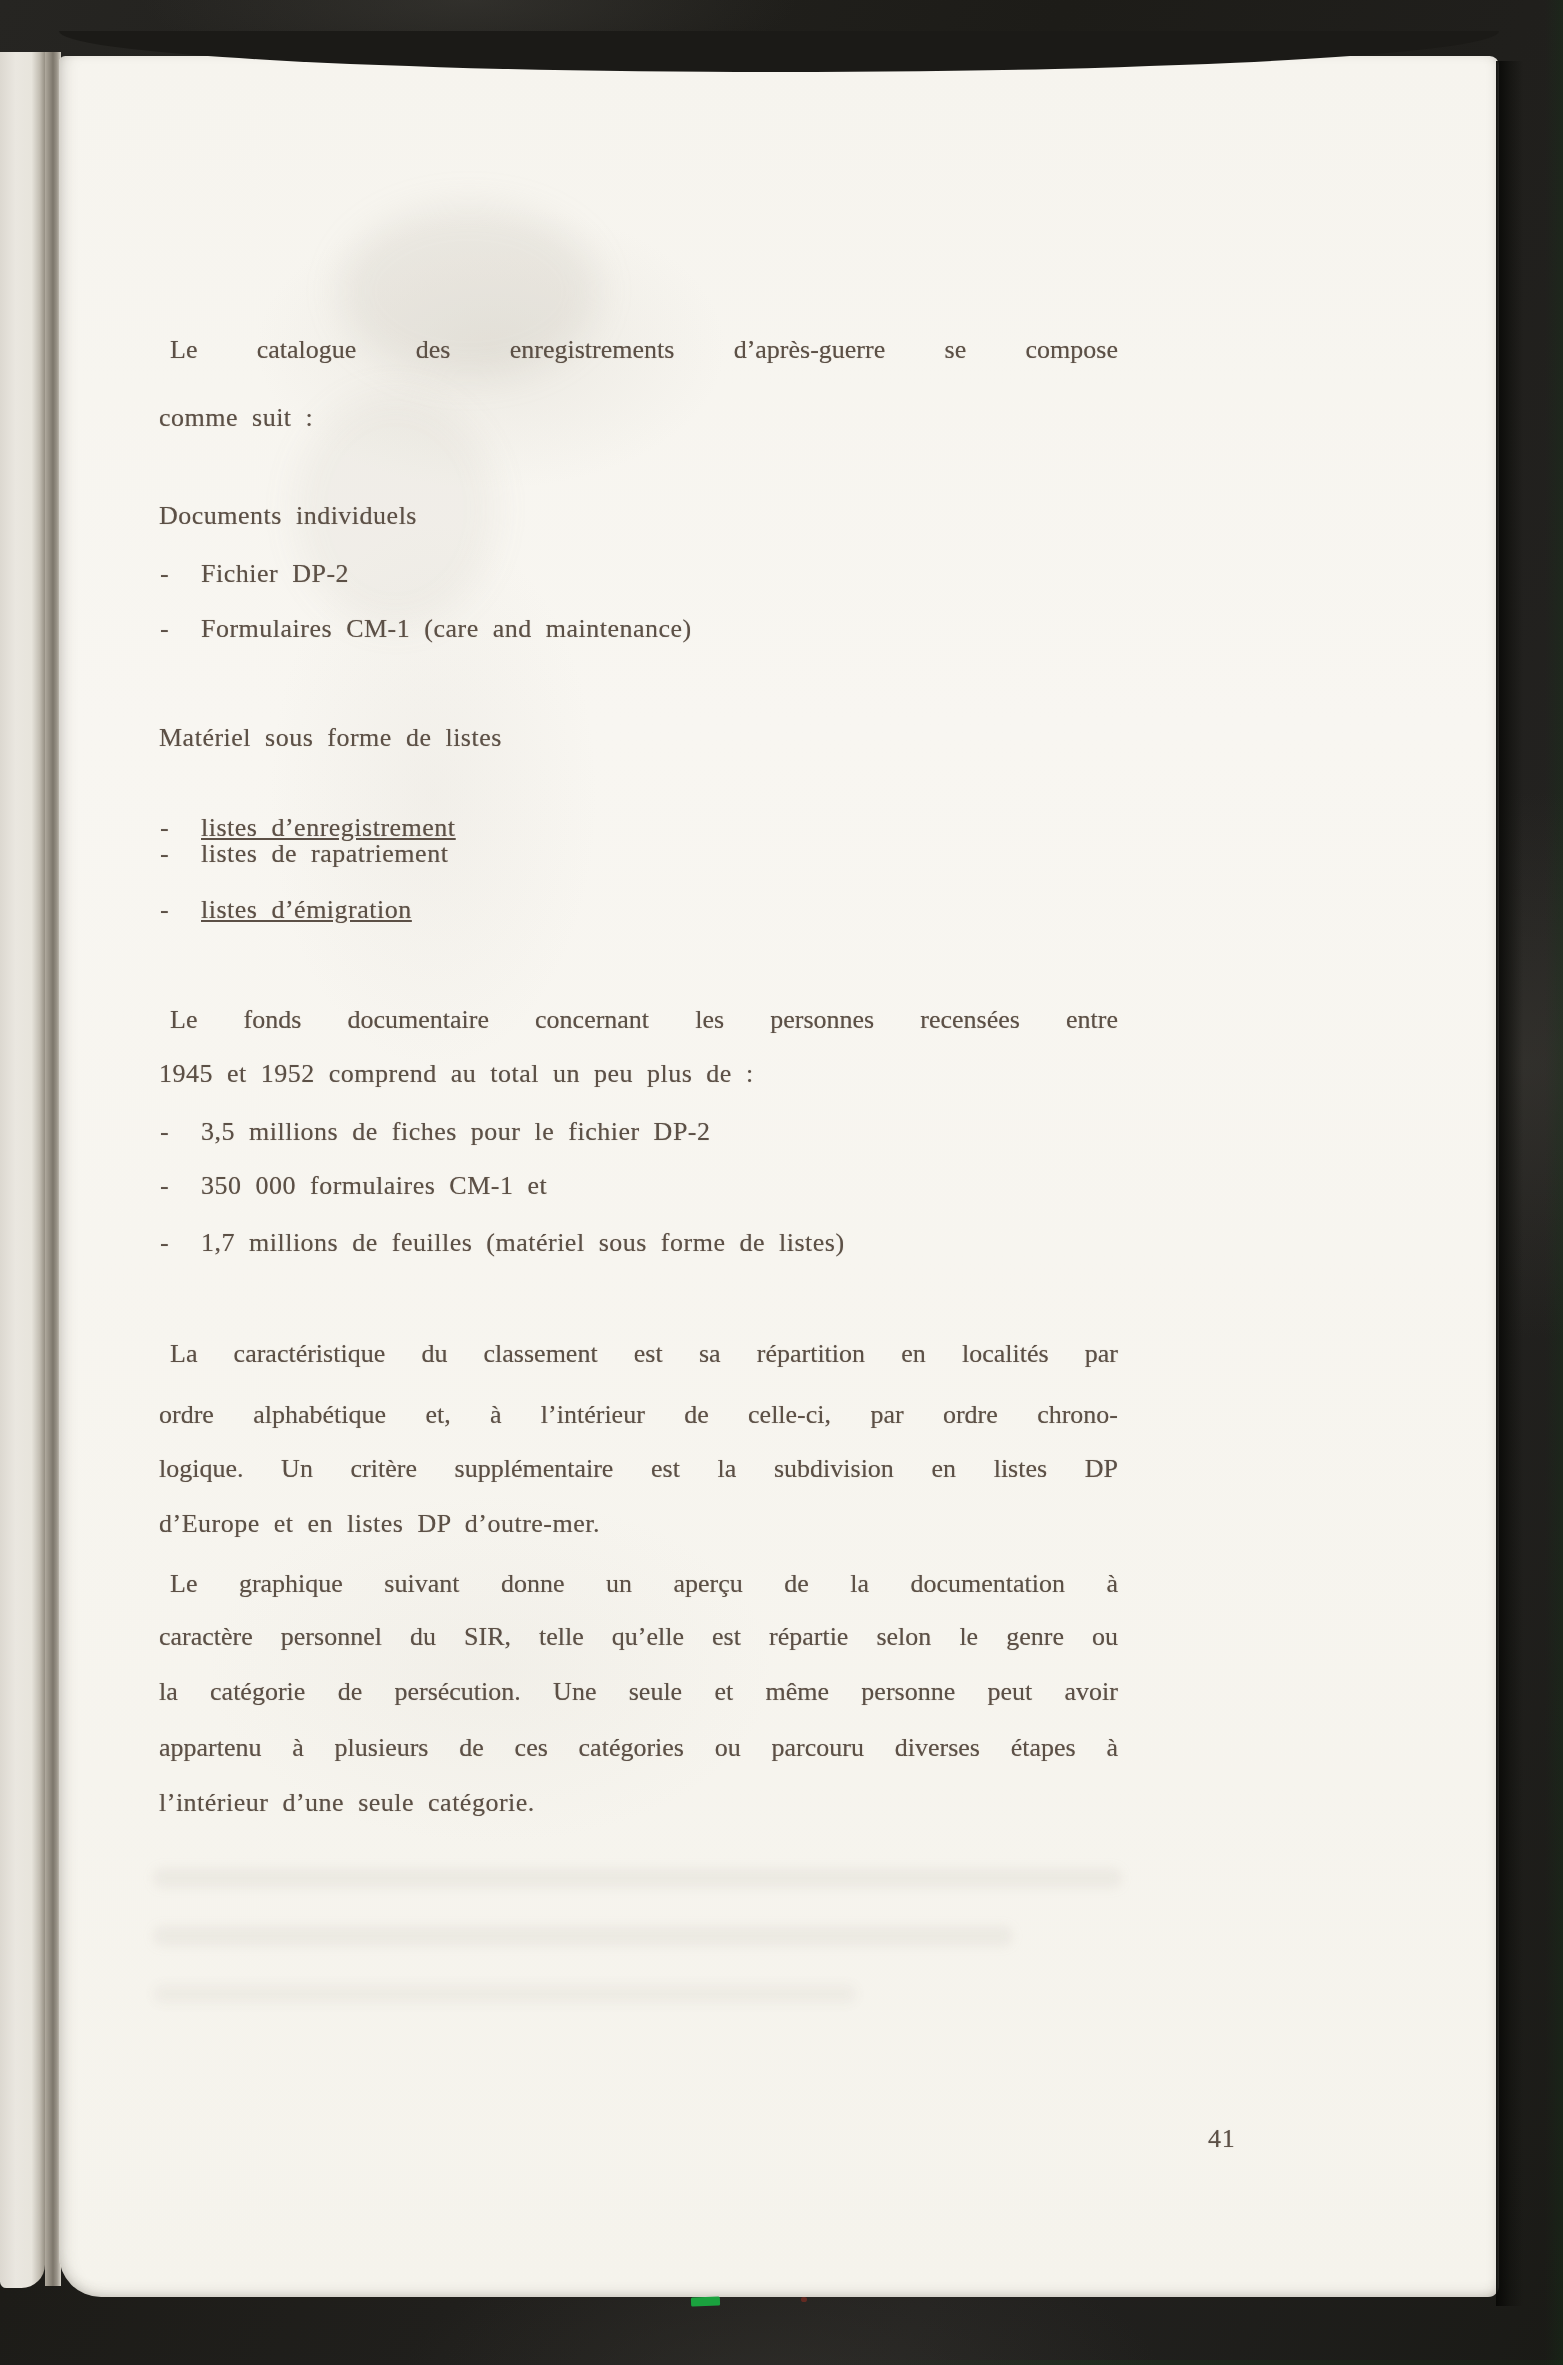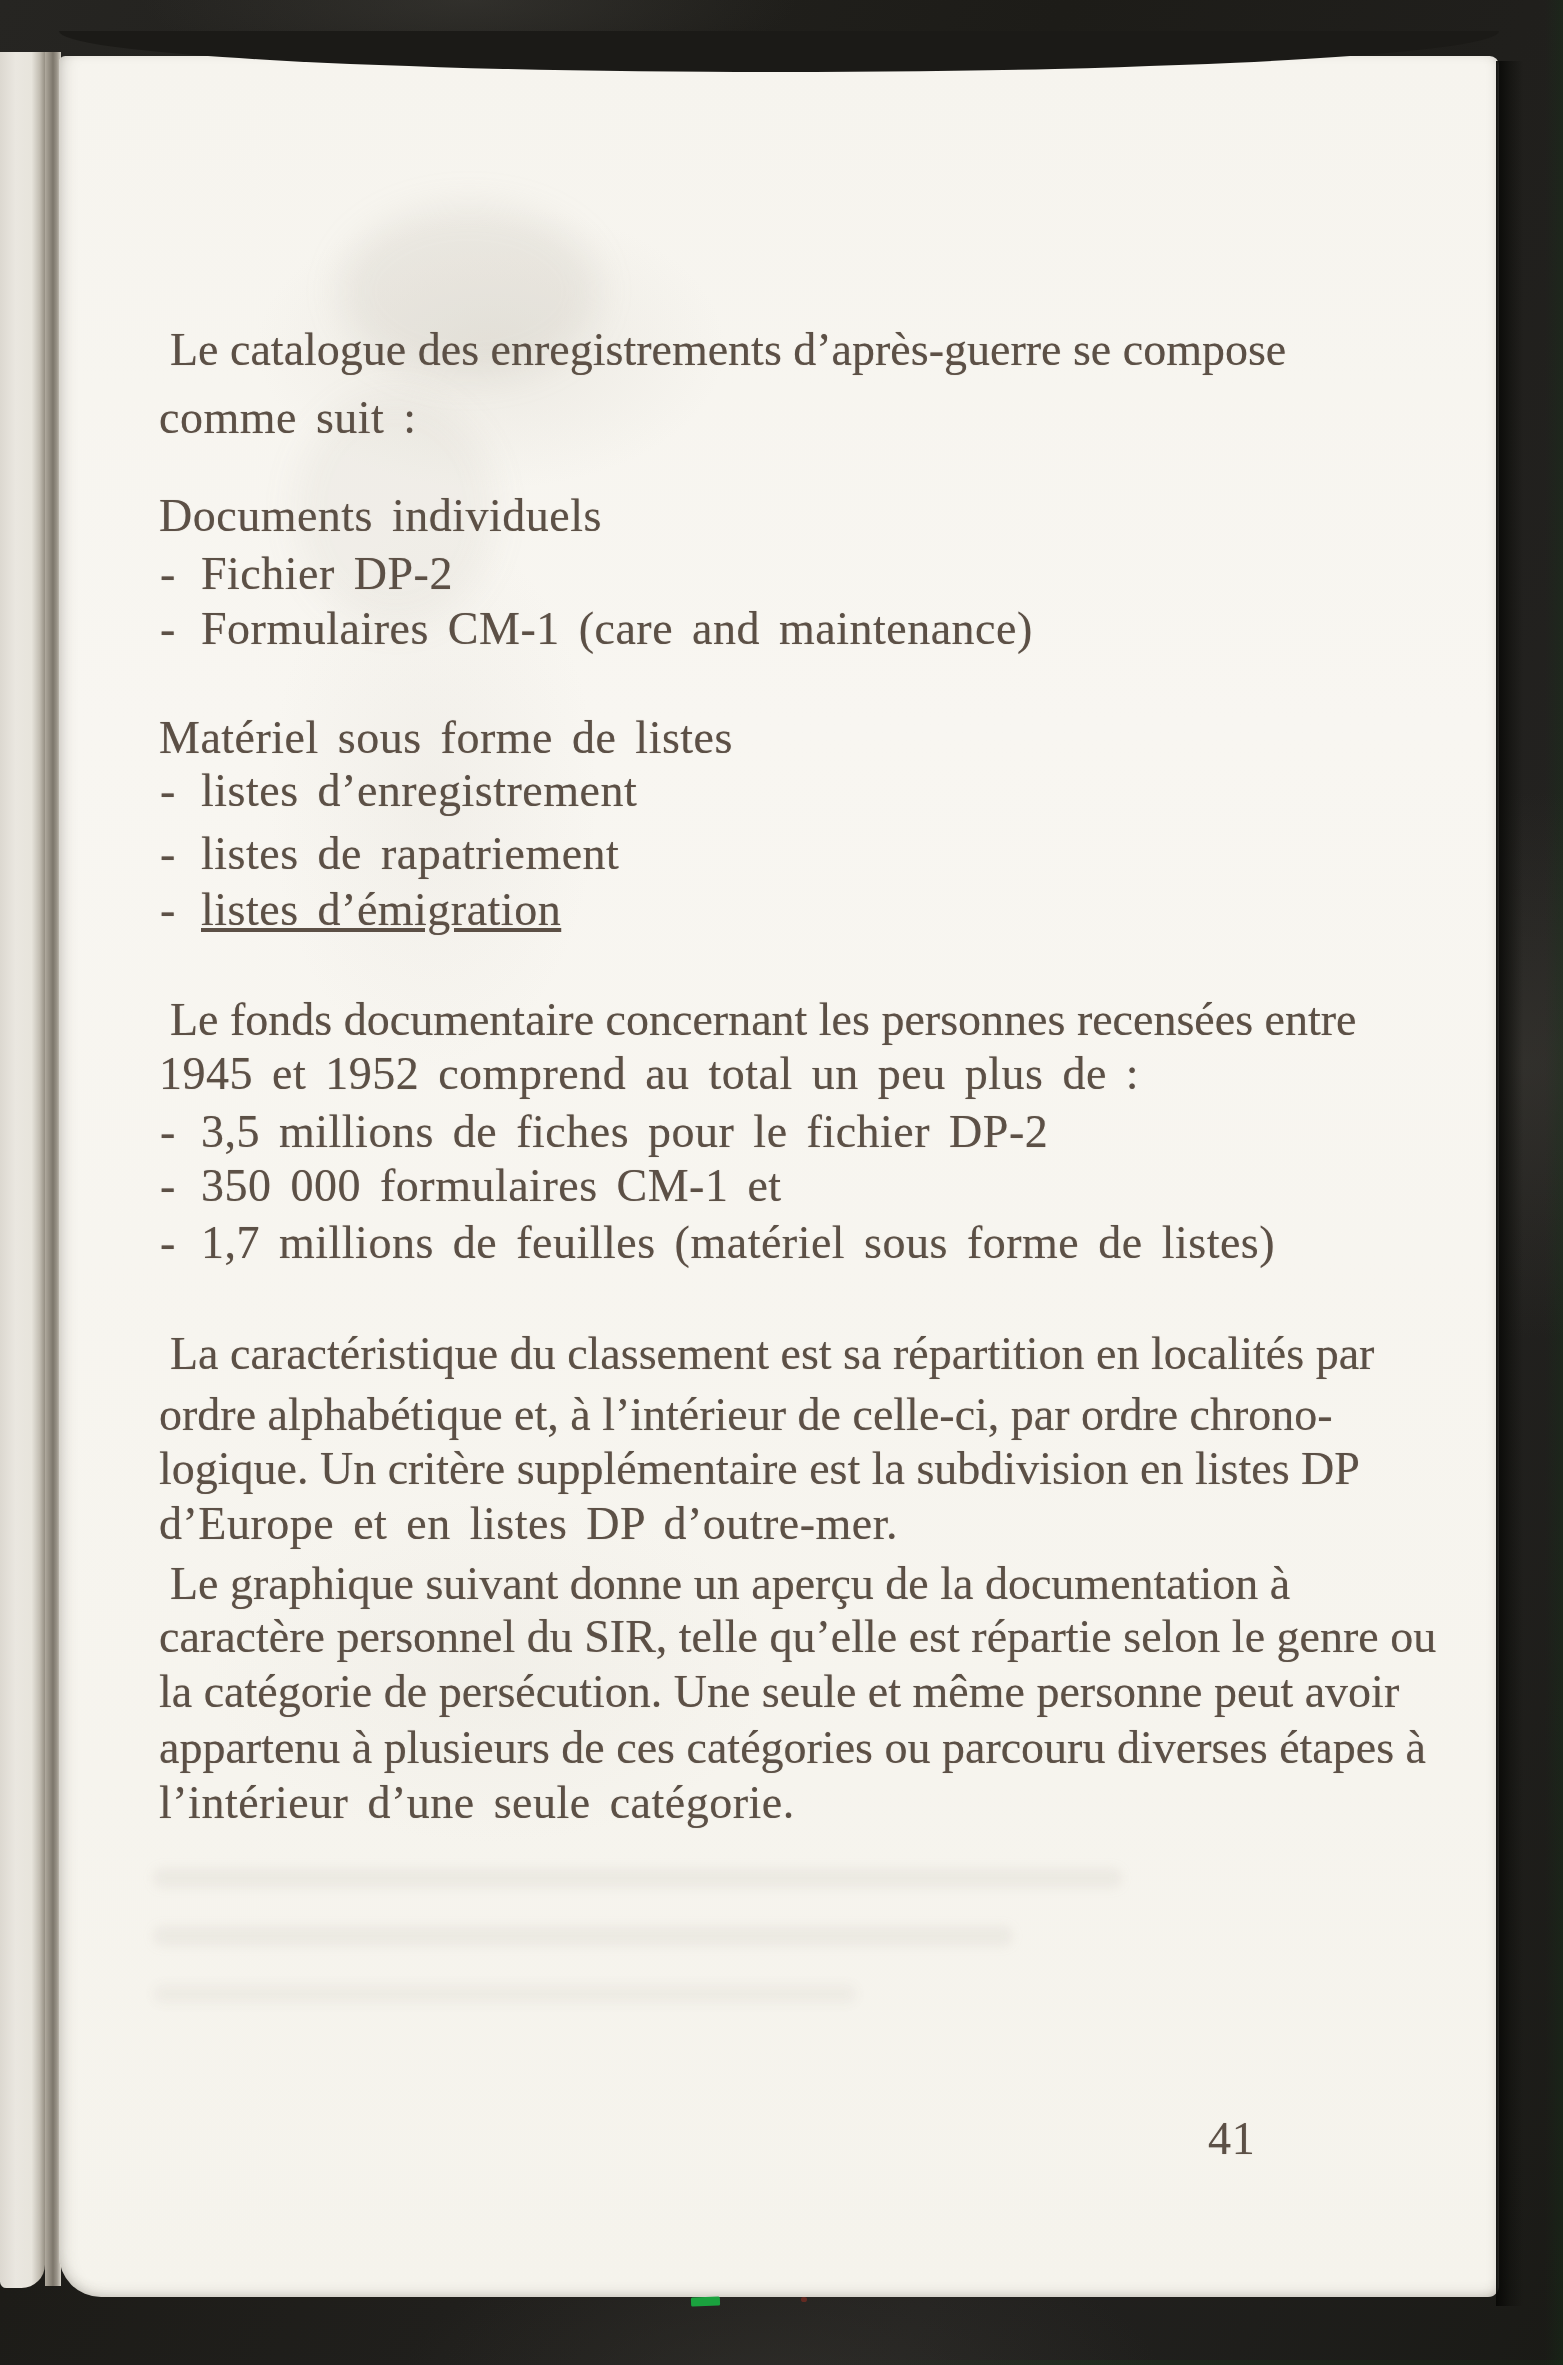--- a/index.html
+++ b/index.html
@@ -64,21 +64,21 @@
     filter:blur(5.5px);
     border-radius:9.4px;
   }
   .blotch{
     position:absolute;background:rgba(180,173,160,0.16);
     filter:blur(17px);border-radius:50%;
   }
   
   .line{
     position:absolute;
-    font-size:46px;line-height:56px;height:56px;
+    font-size:26px;line-height:56px;height:56px;
     color:#5c5046;
     text-shadow:0 0 0.8px rgba(96,84,72,0.55);
     white-space:nowrap;
   }
   .plain{left:100px;word-spacing:7px;letter-spacing:0.5px;}
   .first{left:111px;width:948px;text-align:justify;text-align-last:justify;}
   .cont{left:100px;width:959px;text-align:justify;text-align-last:justify;}
   .li{left:101px;word-spacing:7px;letter-spacing:0.5px;}
   .dash{display:inline-block;width:41px;}
   .page-number{left:1149px;letter-spacing:0.8px;}
@@ -105,21 +105,21 @@
     <div class="blotch" style="left:235px;top:336px;width:203px;height:235px;opacity:.7;"></div>
 
     <div class="line first" style="top:266px;">Le catalogue des enregistrements d’après-guerre se compose</div>
     <div class="line plain" style="top:334px;">comme suit :</div>
 
     <div class="line plain" style="top:432px;">Documents individuels</div>
     <div class="line li" style="top:490px;"><span class="dash">-</span><span>Fichier DP-2</span></div>
     <div class="line li" style="top:545px;"><span class="dash">-</span><span>Formulaires CM-1 (care and maintenance)</span></div>
 
     <div class="line plain" style="top:654px;">Matériel sous forme de listes</div>
-    <div class="line li" style="top:707px;"><span class="dash">-</span><span>listes d’enregistrement</span></div>
+    <div class="line li" style="top:744px;text-decoration:underline;"><span class="dash">-</span><span>listes d’enregistrement</span></div>
     <div class="line li" style="top:770px;"><span class="dash">-</span><span>listes de rapatriement</span></div>
     <div class="line li" style="top:826px;text-decoration:underline;"><span class="dash">-</span><span>listes d’émigration</span></div>
 
     <div class="line first" style="top:936px;">Le fonds documentaire concernant les personnes recensées entre</div>
     <div class="line plain" style="top:990px;">1945 et 1952 comprend au total un peu plus de :</div>
     <div class="line li" style="top:1048px;"><span class="dash">-</span><span>3,5 millions de fiches pour le fichier DP-2</span></div>
     <div class="line li" style="top:1102px;"><span class="dash">-</span><span>350 000 formulaires CM-1 et</span></div>
     <div class="line li" style="top:1159px;"><span class="dash">-</span><span>1,7 millions de feuilles (matériel sous forme de listes)</span></div>
 
     <div class="line first" style="top:1270px;">La caractéristique du classement est sa répartition en localités par</div>

